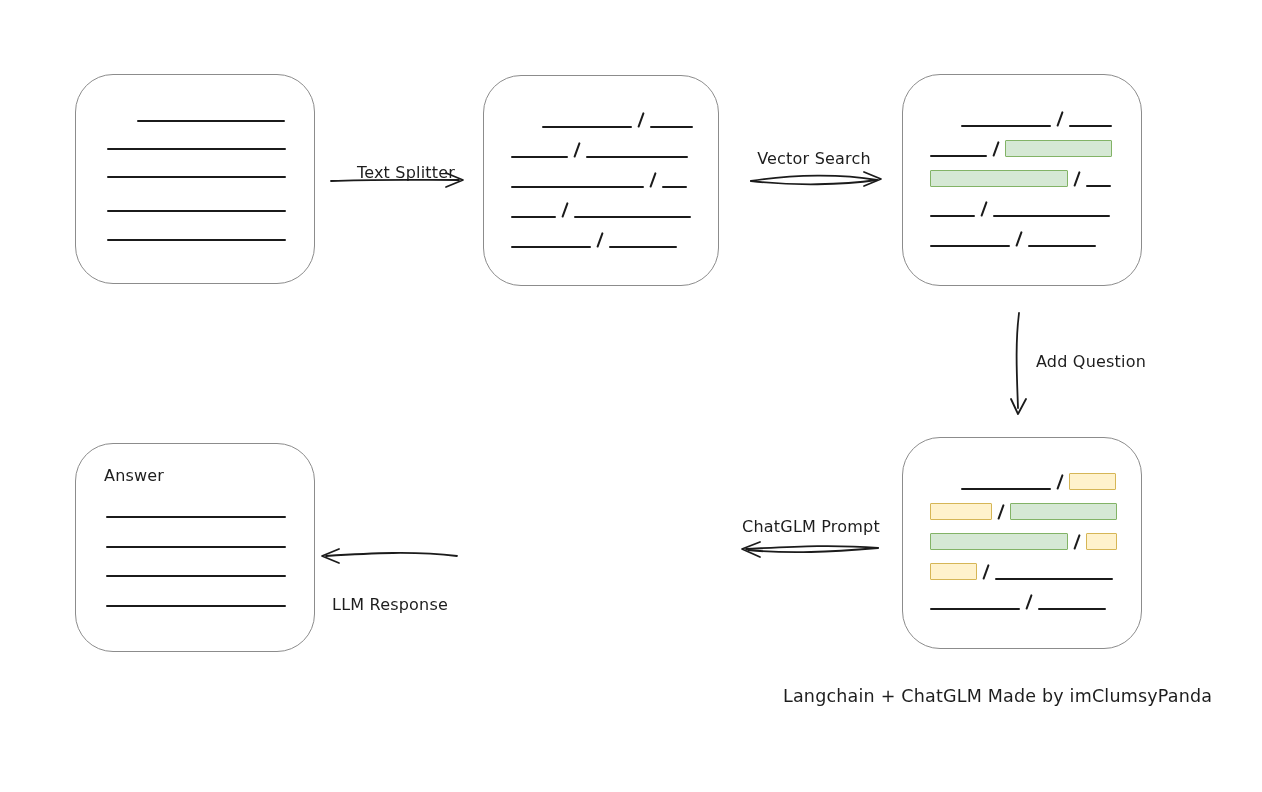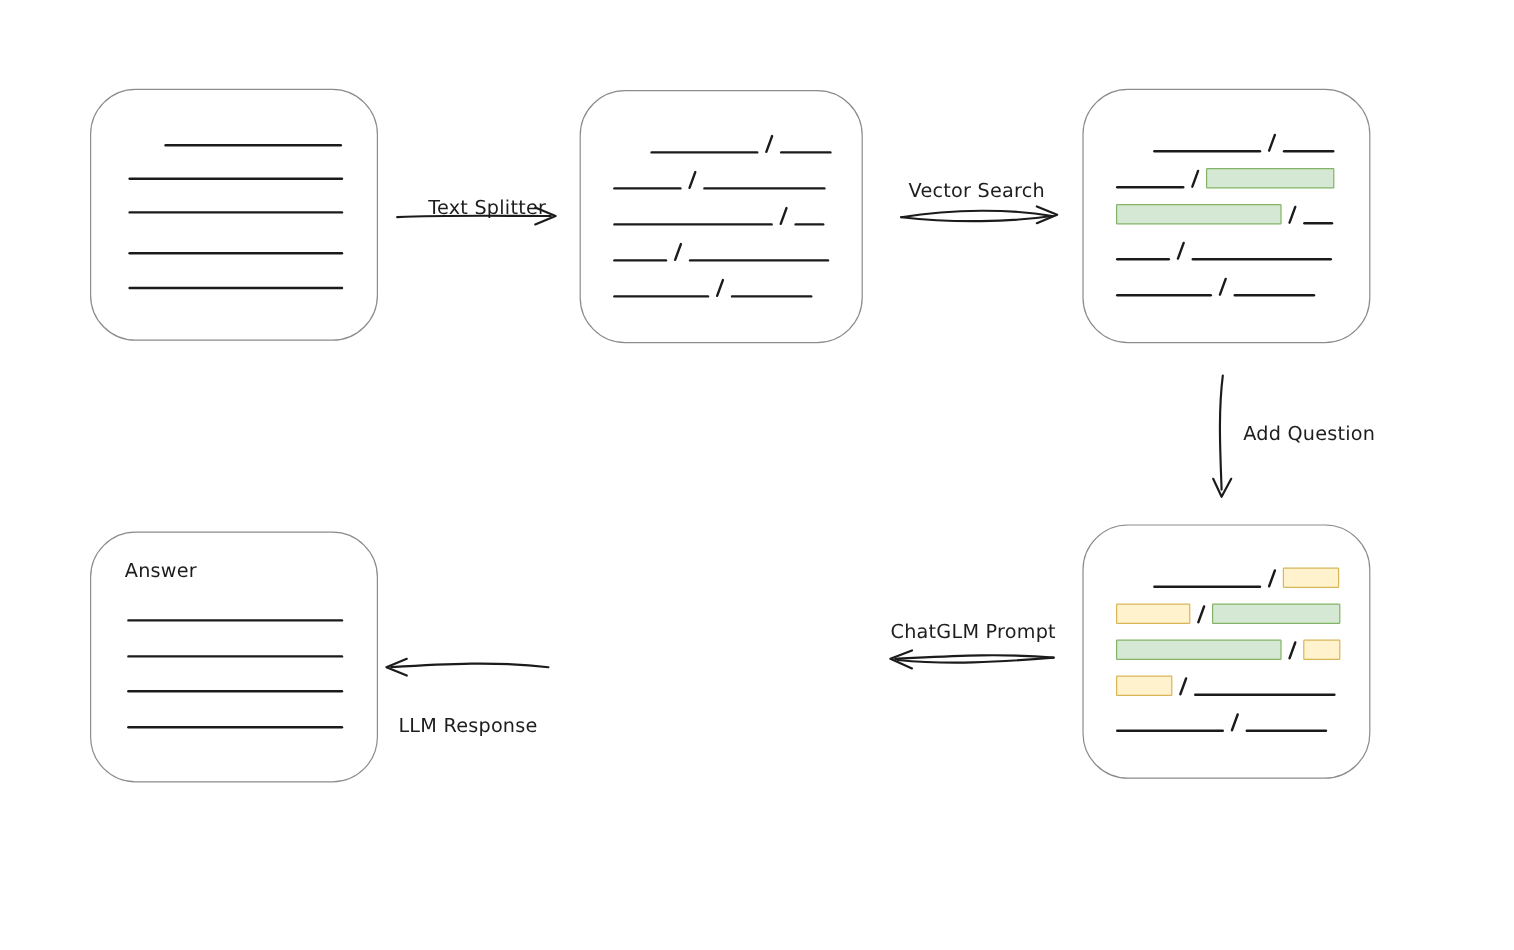--- a/index.html
+++ b/index.html
@@ -180,14 +180,15 @@
         </div>
     </div>
   </div>
 
   <div class="lbl center" style="left:341px;top:163px;width:130px;">Text Splitter</div>
   <div class="lbl center" style="left:749px;top:149px;width:130px;">Vector Search</div>
   <div class="lbl" style="left:1036px;top:352px;">Add Question</div>
   <div class="lbl center" style="left:735px;top:517px;width:152px;">ChatGLM Prompt</div>
   <div class="lbl center" style="left:325px;top:551px;width:130px;margin-top:44px;">LLM Response</div>
 
+  <div class="caption">Langchain + ChatGLM Made by imClumsyPanda</div>
 
 </div>
 
 </body></html>

